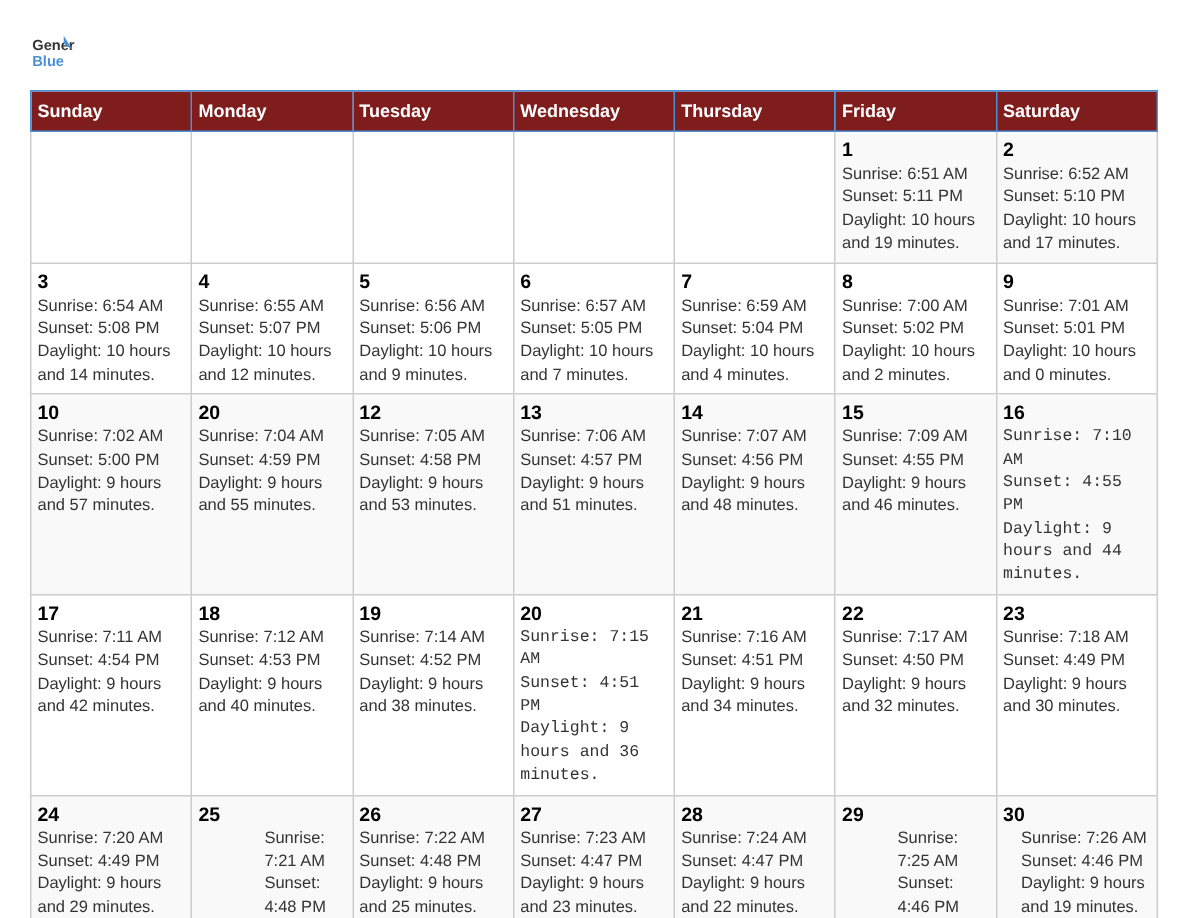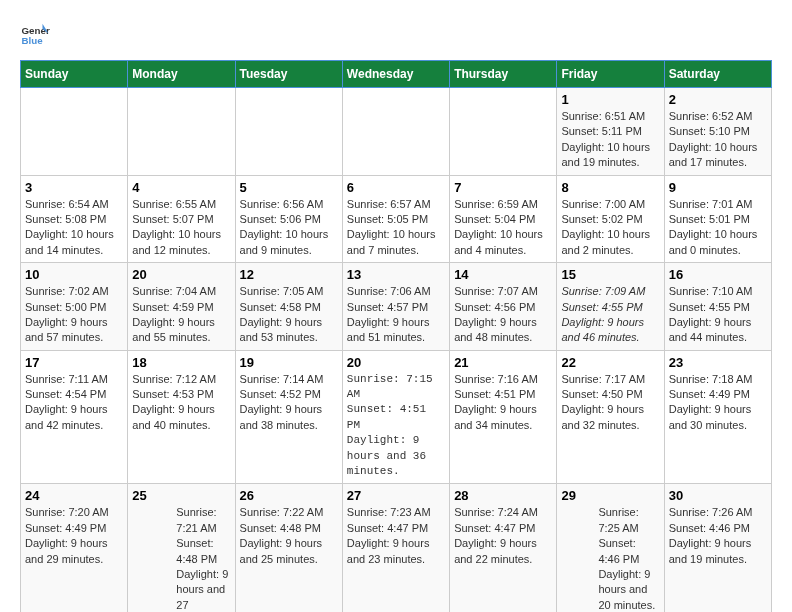--- a/index.html
+++ b/index.html
@@ -36,21 +36,21 @@
     .location-title {
       font-size: 18px;
       color: #555;
     }
     table {
       width: 100%;
       border-collapse: collapse;
       font-size: 11px;
     }
     thead tr th {
-      background: #15803d;
+      background: #7f1d1d;
       color: #fff;
       padding: 6px 4px;
       text-align: left;
       font-size: 12px;
       font-weight: bold;
       border: 1px solid #4a90d9;
     }
     tbody tr td {
       border: 1px solid #ccc;
       padding: 4px;
@@ -191,27 +191,27 @@
 Daylight: 9 hours and 51 minutes.</div>
         </td>
         <td>
           <div class="day-number">14</div>
           <div class="day-detail" style="white-space: pre-line;">Sunrise: 7:07 AM
 Sunset: 4:56 PM
 Daylight: 9 hours and 48 minutes.</div>
         </td>
         <td>
           <div class="day-number">15</div>
-          <div class="day-detail" style="white-space: pre-line; font-style: italic;">Sunrise: 7:09 AM
+          <div class="day-detail" style="white-space: pre-line;">Sunrise: 7:09 AM
 Sunset: 4:55 PM
 Daylight: 9 hours and 46 minutes.</div>
         </td>
         <td>
           <div class="day-number">16</div>
-          <div class="day-detail" style="white-space: pre-line;">Sunrise: 7:10 AM
+          <div class="day-detail" style="white-space: pre-line; font-family: Liberation Mono, monospace;">Sunrise: 7:10 AM
 Sunset: 4:55 PM
 Daylight: 9 hours and 44 minutes.</div>
         </td>
       </tr>
       <tr>
         <td>
           <div class="day-number">17</div>
           <div class="day-detail" style="white-space: pre-line;">Sunrise: 7:11 AM
 Sunset: 4:54 PM
 Daylight: 9 hours and 42 minutes.</div>
@@ -285,19 +285,19 @@
 Daylight: 9 hours and 22 minutes.</div>
         </td>
         <td>
           <div class="day-number">29</div>
           <div class="day-detail" style="white-space: pre-line; margin-left: 37px;">Sunrise: 7:25 AM
 Sunset: 4:46 PM
 Daylight: 9 hours and 20 minutes.</div>
         </td>
         <td>
           <div class="day-number">30</div>
-          <div class="day-detail" style="white-space: pre-line;">Sunrise: 7:26 AM
+          <div class="day-detail" style="white-space: pre-line; margin-left: 12px;">Sunrise: 7:26 AM
 Sunset: 4:46 PM
 Daylight: 9 hours and 19 minutes.</div>
         </td>
       </tr>
     </tbody>
 </table>
 
 </body></html>

